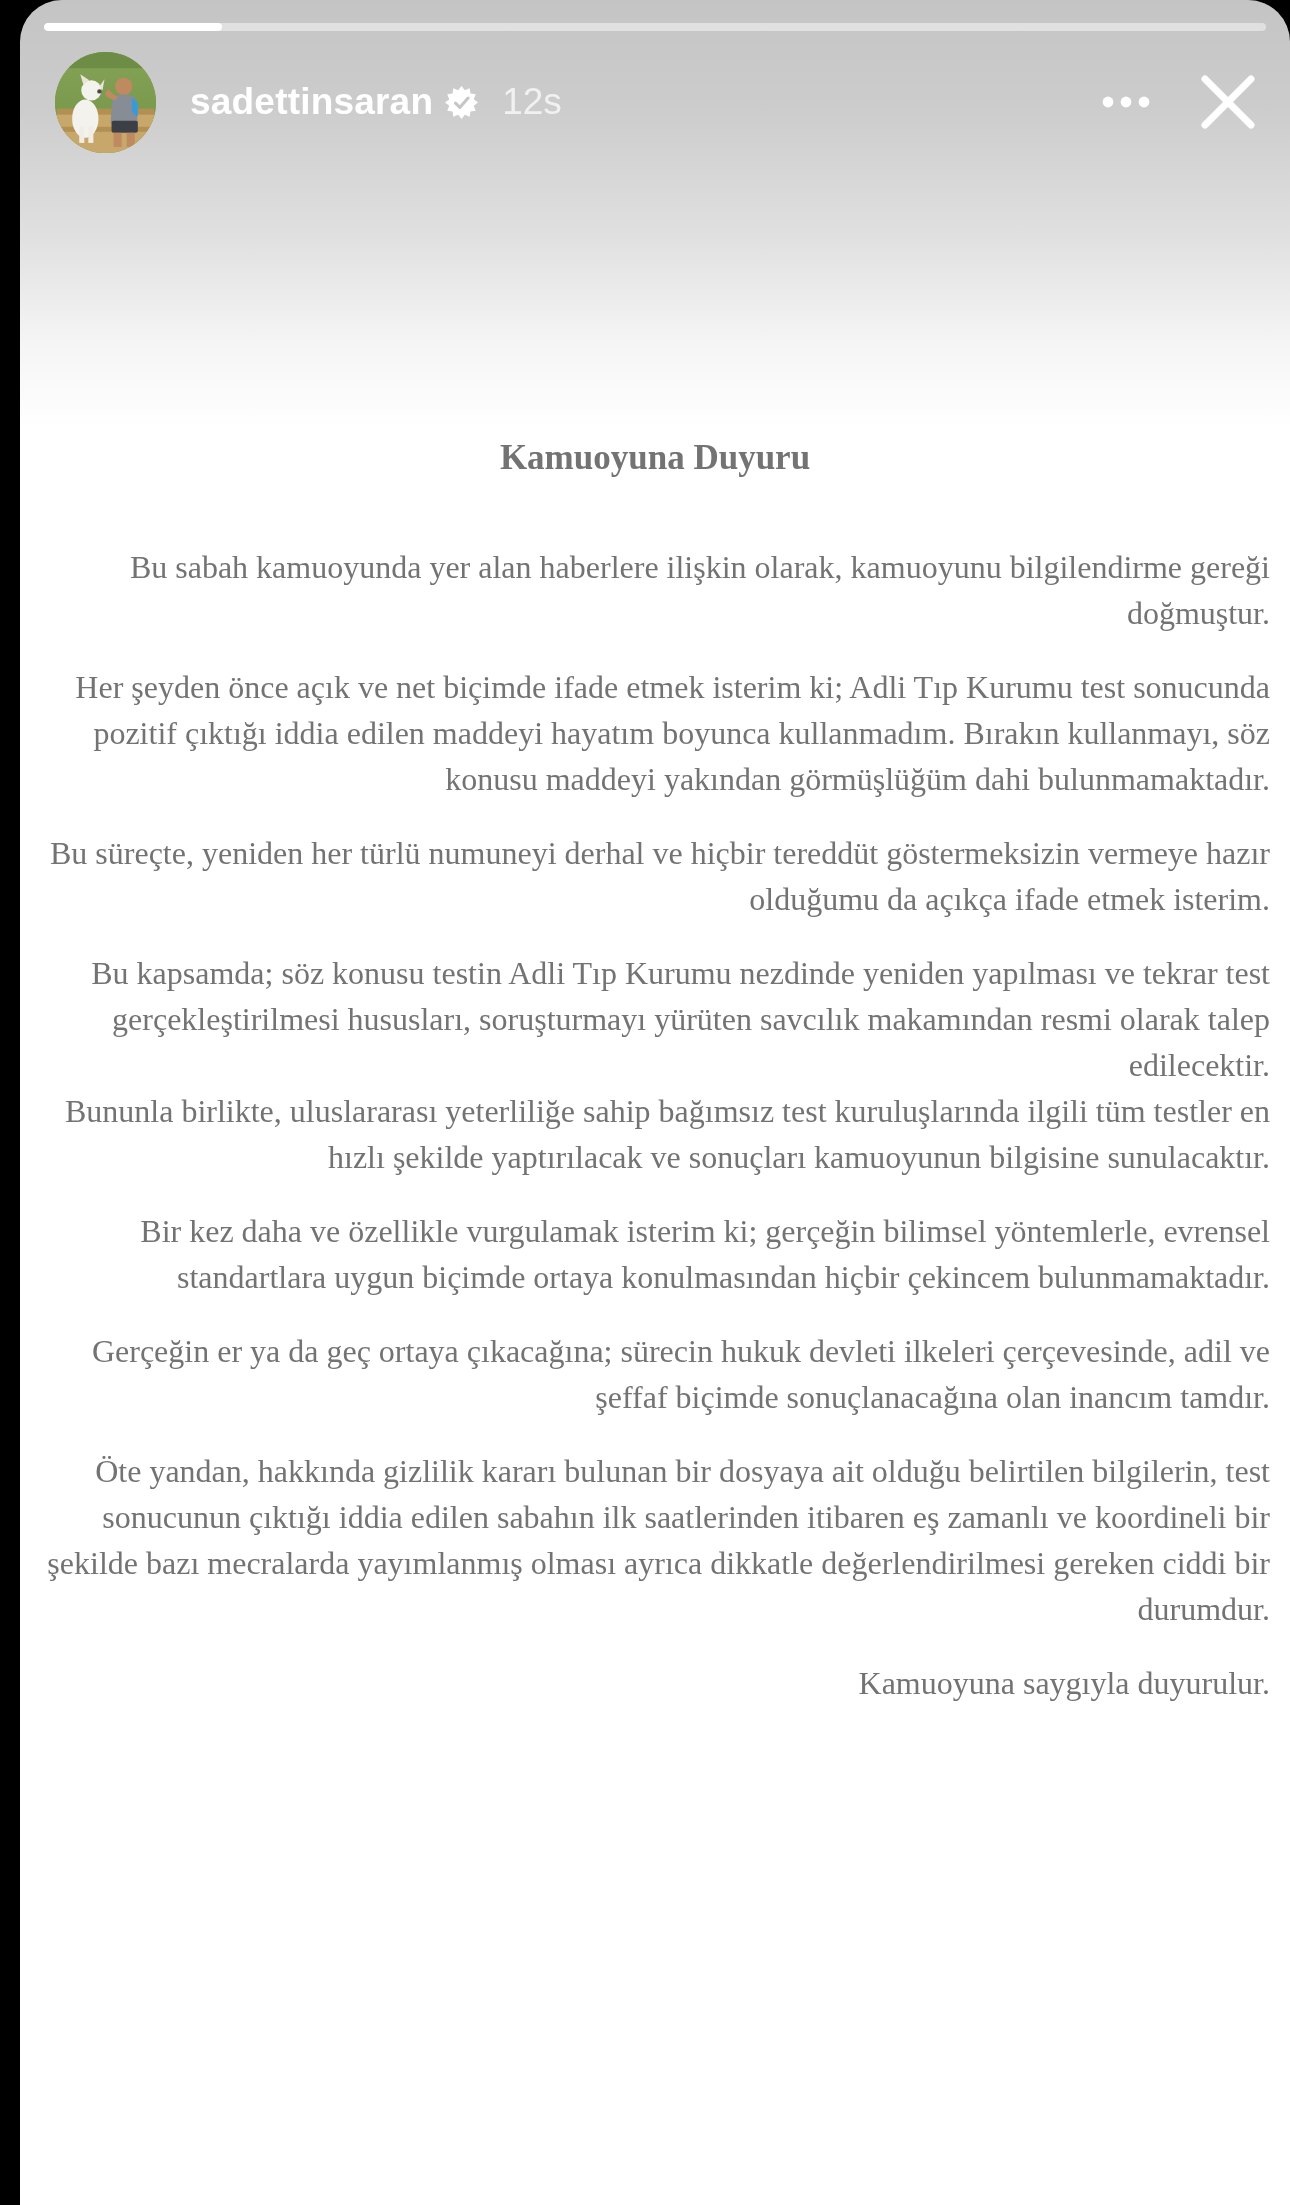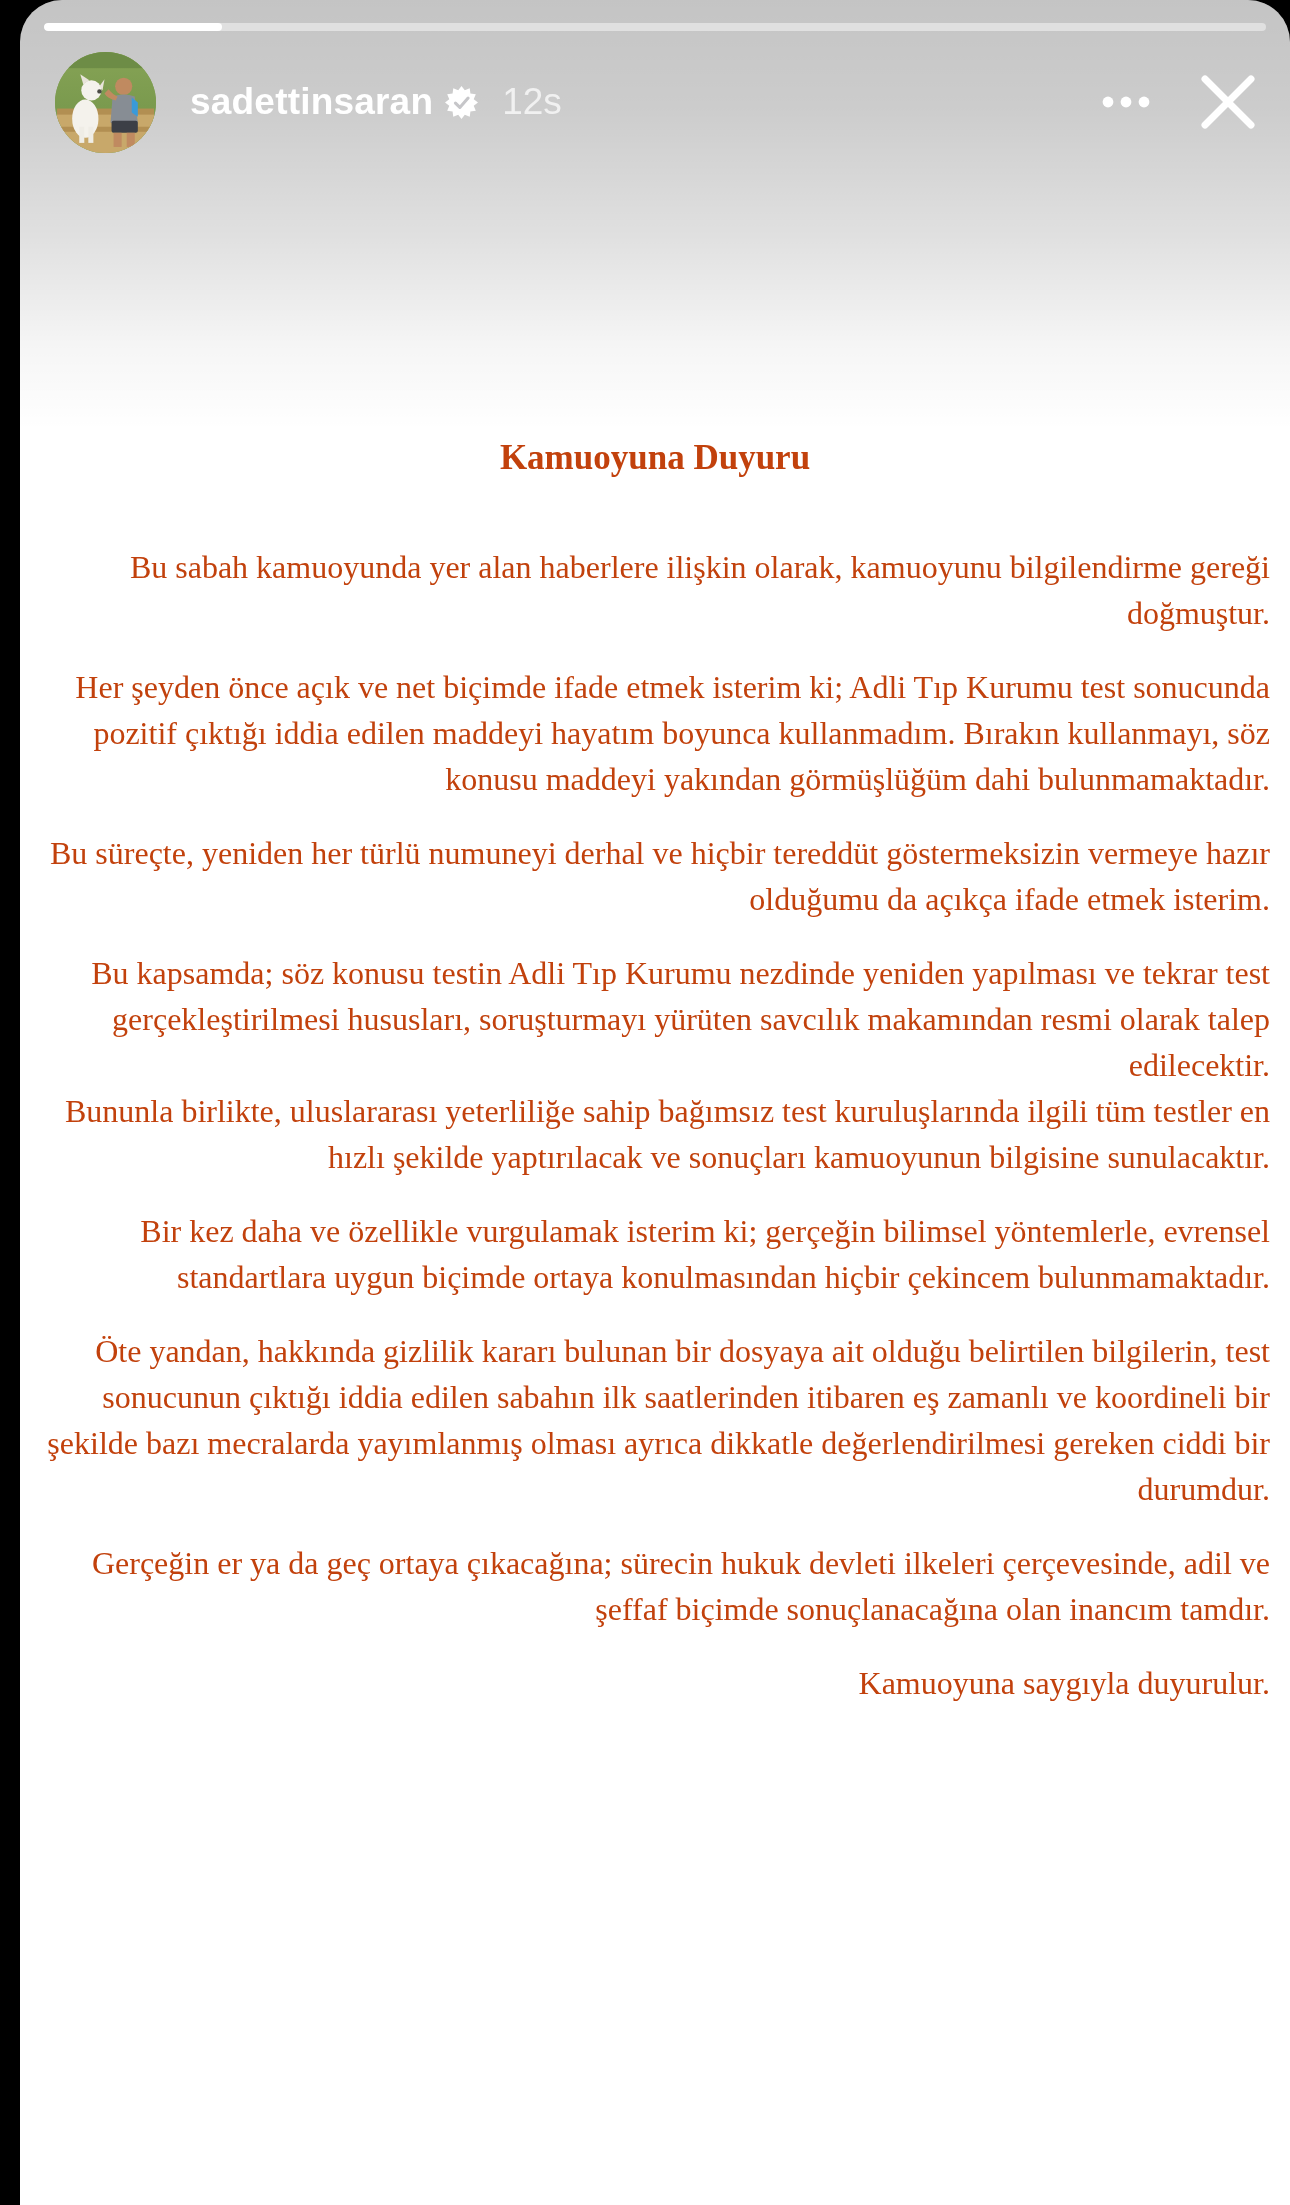--- a/index.html
+++ b/index.html
@@ -104,21 +104,21 @@
   .more-button svg { width: 48px; height: 12px; }
   .close-button svg { width: 64px; height: 64px; }
 
   
   .document {
     position: absolute;
     top: 0; left: 0; right: 0;
     padding: 438px 20px 0;
     text-align: center;
     font-family: "Liberation Serif", serif;
-    color: #c2410c;
+    color: #737373;
   }
   .doc-title {
     font-size: 35px;
     font-weight: 700;
     margin-bottom: 66px;
   }
   .document p {
     font-size: 32px;
     line-height: 46px;
     margin-bottom: 28px;
@@ -204,19 +204,19 @@
     <h1 class="doc-title">Kamuoyuna Duyuru</h1>
 
     <p>Bu sabah kamuoyunda yer alan haberlere ilişkin olarak, kamuoyunu bilgilendirme gereği doğmuştur.</p>
     <p>Her şeyden önce açık ve net biçimde ifade etmek isterim ki; Adli Tıp Kurumu test sonucunda pozitif çıktığı iddia edilen maddeyi hayatım boyunca kullanmadım. Bırakın kullanmayı, söz konusu maddeyi yakından görmüşlüğüm dahi bulunmamaktadır.</p>
 
     <p><span>Bu süreçte, </span><strong>yeniden</strong><span> her türlü numuneyi derhal ve hiçbir tereddüt göstermeksizin vermeye hazır olduğumu da açıkça ifade etmek isterim.</span></p>
 
     <p class="no-gap">Bu kapsamda; söz konusu testin Adli Tıp Kurumu nezdinde yeniden yapılması ve tekrar test gerçekleştirilmesi hususları, soruşturmayı yürüten savcılık makamından resmi olarak talep edilecektir.</p>
     <p>Bununla birlikte, uluslararası yeterliliğe sahip bağımsız test kuruluşlarında ilgili tüm testler en hızlı şekilde yaptırılacak ve sonuçları kamuoyunun bilgisine sunulacaktır.</p>
     <p>Bir kez daha ve özellikle vurgulamak isterim ki; gerçeğin bilimsel yöntemlerle, evrensel standartlara uygun biçimde ortaya konulmasından hiçbir çekincem bulunmamaktadır.</p>
+    <p>Gerçeğin er ya da geç ortaya çıkacağına; sürecin hukuk devleti ilkeleri çerçevesinde, adil ve şeffaf biçimde sonuçlanacağına olan inancım tamdır.</p>
     <p>Öte yandan, hakkında gizlilik kararı bulunan bir dosyaya ait olduğu belirtilen bilgilerin, test sonucunun çıktığı iddia edilen sabahın ilk saatlerinden itibaren eş zamanlı ve koordineli bir şekilde bazı mecralarda yayımlanmış olması ayrıca dikkatle değerlendirilmesi gereken ciddi bir durumdur.</p>
-    <p>Gerçeğin er ya da geç ortaya çıkacağına; sürecin hukuk devleti ilkeleri çerçevesinde, adil ve şeffaf biçimde sonuçlanacağına olan inancım tamdır.</p>
 
     <p class="closing">Kamuoyuna saygıyla duyurulur.</p>
   </div>
 
 </div>
 
 </body></html>

